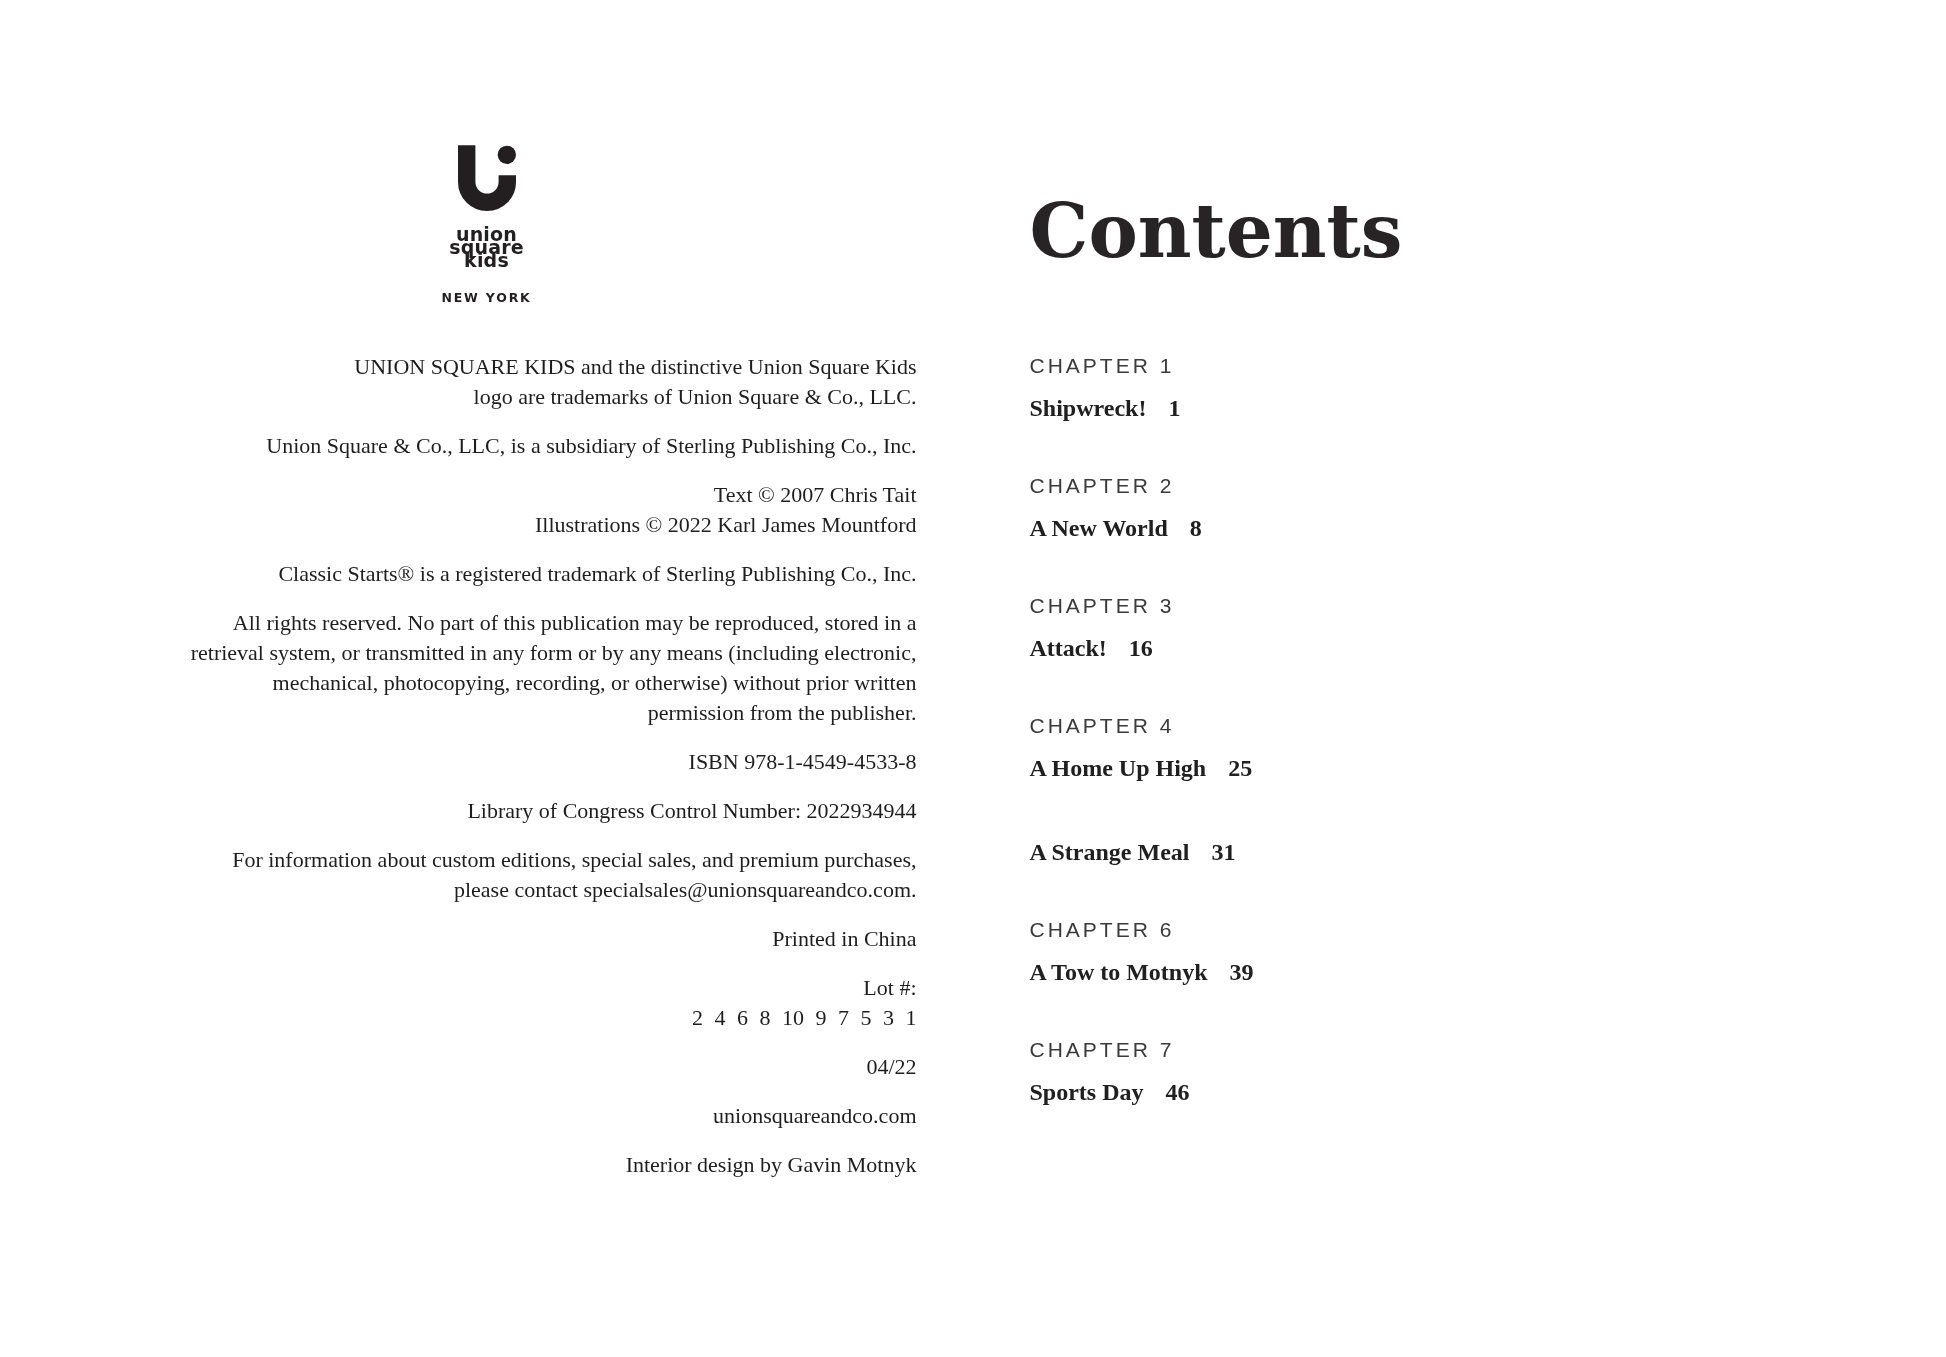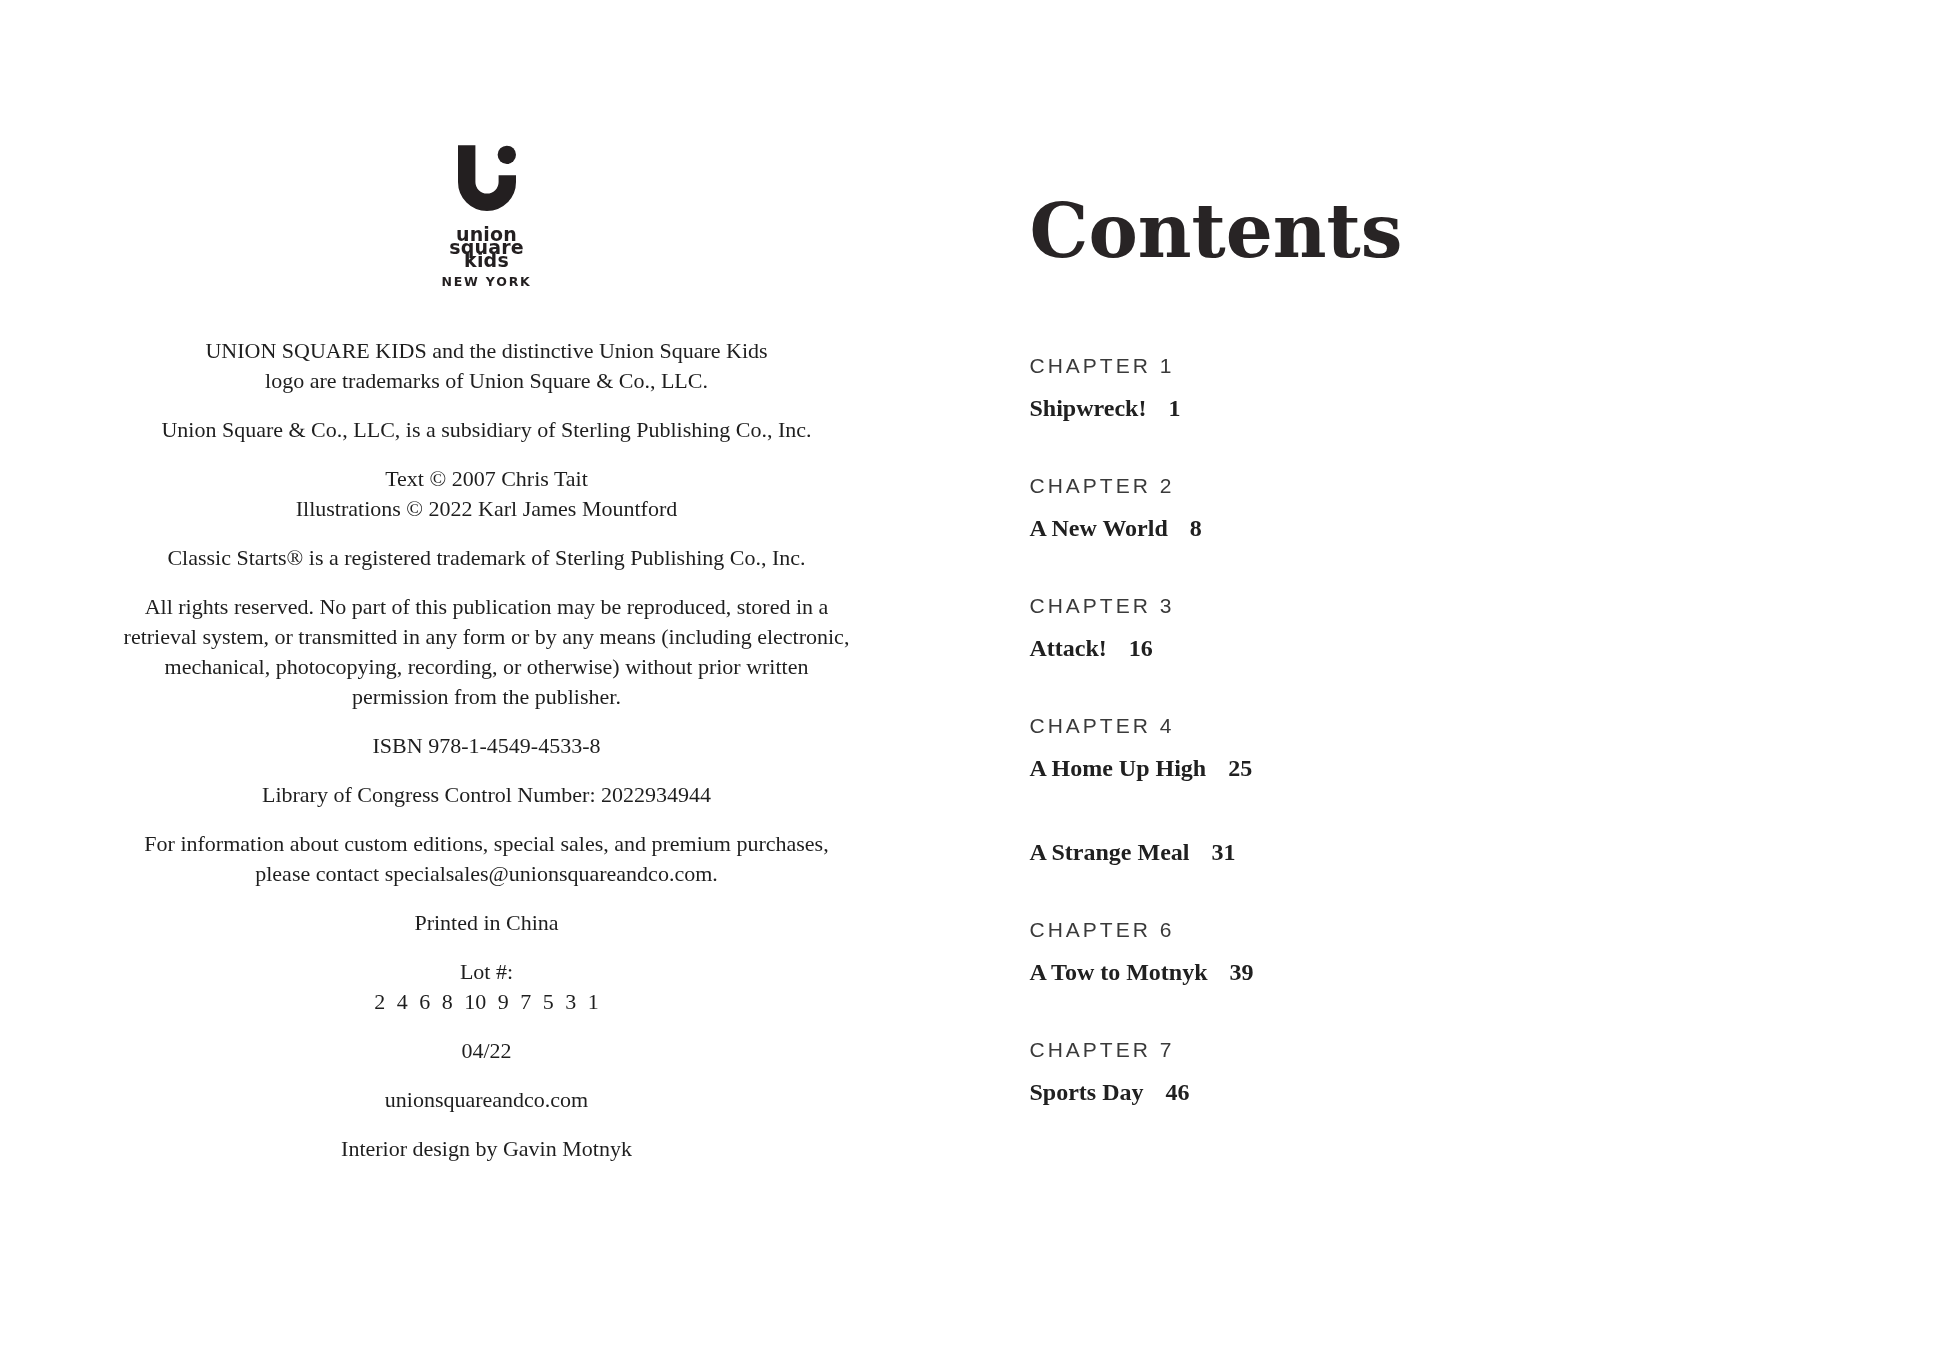--- a/index.html
+++ b/index.html
@@ -21,26 +21,26 @@
   
   .page-left .content{width:860px;margin:0 auto;text-align:center;}
   .logo-block{margin-top:145px;}
   .logo-mark svg{display:block;margin:0 auto;}
   .logo-wordmark{
     margin-top:13px;
     font-family:"DejaVu Sans", sans-serif;font-weight:bold;
     font-size:19px;line-height:13px;letter-spacing:0.2px;color:var(--ink);
   }
   .logo-city{
-    margin-top:7px;
+    margin-top:23px;
     font-family:"DejaVu Sans", sans-serif;font-weight:bold;
     font-size:12.5px;letter-spacing:1.8px;color:var(--ink);
   }
   .paragraphs{margin-top:47px;font-size:22px;line-height:30px;}
-  .para{margin-top:19px;}
+  .para{margin-top:19px;text-align:right;}
   .para:first-child{margin-top:0;}
   .para .line{display:block;}
   .para[data-name="lot-number"] .line:nth-child(2){word-spacing:6px;}
 
   
   .page-right .content{width:860px;margin:0 auto;text-align:left;}
   .contents-title{
     margin-top:193px;
     font-family:"DejaVu Serif", serif;font-weight:bold;
     font-size:74px;line-height:76px;color:#282425;

